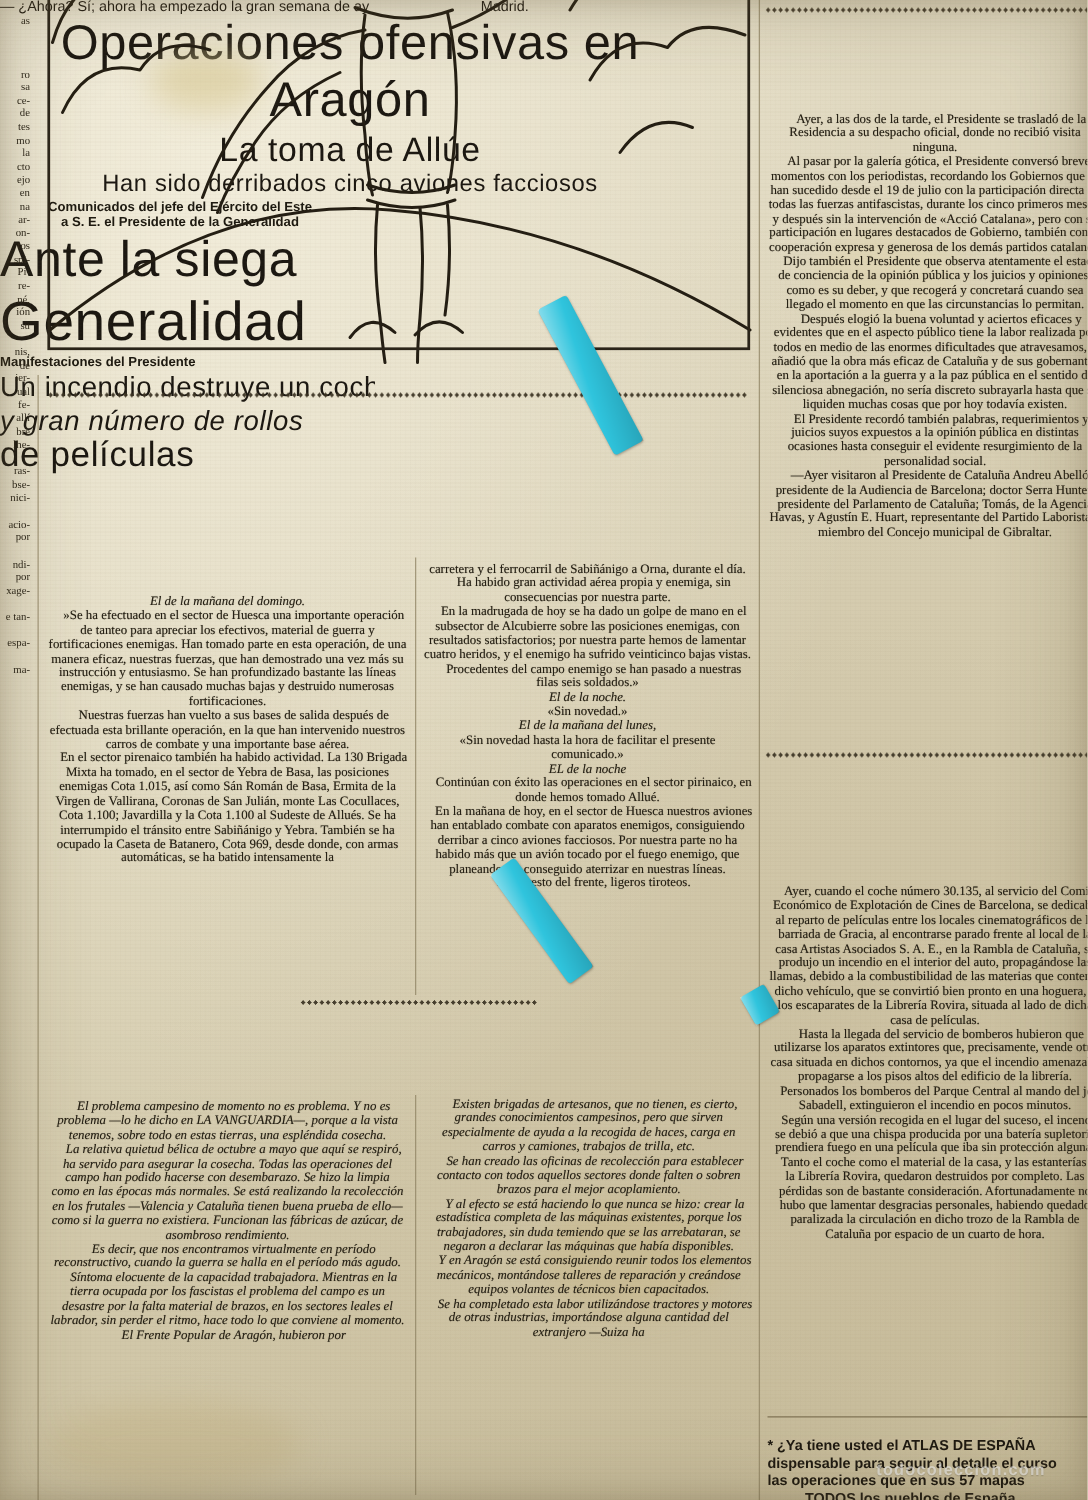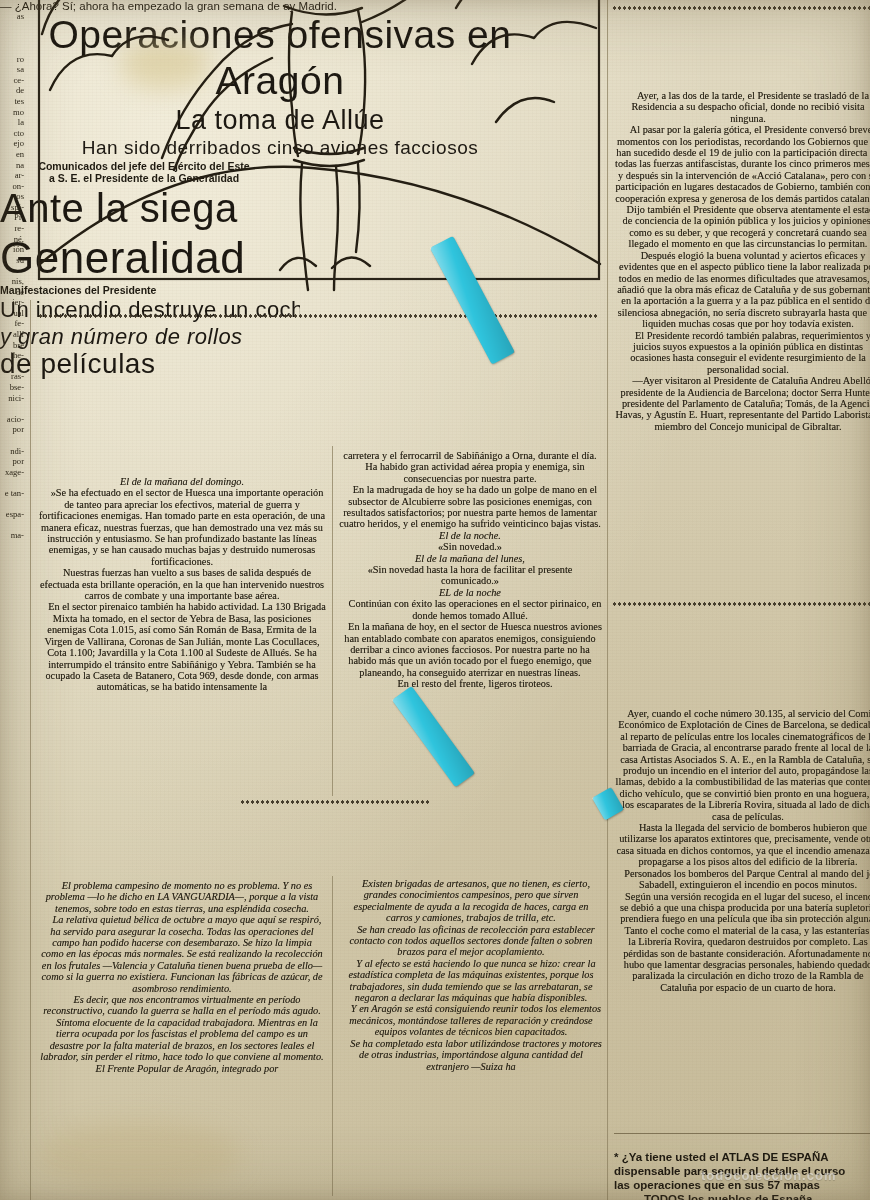--- a/index.html
+++ b/index.html
@@ -178,21 +178,21 @@
         <path d="M420 126 q28 -48 76 -30 q22 -34 66 -12"></path>
         <path d="M436 182 q22 -40 62 -26 q20 -26 62 -10"></path>
         <path d="M460 240 q24 -34 58 -20"></path>
       </g>
       <rect x="3" y="3" width="560" height="394" fill="none" stroke="#2a2419" stroke-width="2.2"></rect>
     </svg>
   </div>
 
   <div class="cap" style="left:42px;top:282px;width:556px;">
     <span>— ¿Ahora? Sí; ahora ha empezado la gran semana de ay</span>
-    <span style="">Madrid.</span>
+    <span style="margin-left:86px;">Madrid.</span>
   </div>
 
   <div class="dotrule" style="left:38px;top:314px;width:560px;"></div>
 
   <div class="hl-main" style="left:40px;top:327px;width:560px;text-align:center;font-size:39px;line-height:46px;">Operaciones ofensivas en Aragón</div>
   <div class="hl-main" style="left:40px;top:372px;width:560px;text-align:center;font-size:27px;line-height:32px;">La toma de Allúe</div>
   <div class="hl-main" style="left:40px;top:408px;width:560px;text-align:center;font-size:19px;line-height:24px;">Han sido derribados cinco aviones facciosos</div>
 
   <div class="kicker" style="left:38px;top:452px;width:288px;">
     <div>Comunicados del jefe del Ejército del Este</div>
@@ -205,39 +205,40 @@
       <p>Nuestras fuerzas han vuelto a sus bases de salida después de efectuada esta brillante operación, en la que han intervenido nuestros carros de combate y una importante base aérea.</p>
       <p>En el sector pirenaico también ha habido actividad. La 130 Brigada Mixta ha tomado, en el sector de Yebra de Basa, las posiciones enemigas Cota 1.015, así como Sán Román de Basa, Ermita de la Virgen de Vallirana, Coronas de San Julián, monte Las Cocullaces, Cota 1.100; Javardilla y la Cota 1.100 al Sudeste de Allués. Se ha interrumpido el tránsito entre Sabiñánigo y Yebra. También se ha ocupado la Caseta de Batanero, Cota 969, desde donde, con armas automáticas, se ha batido intensamente la</p>
     </div>
 
   <div class="vrule" style="left:332px;top:446px;height:350px;"></div>
 
   <div class="col body" style="left:338px;top:450px;width:264px;height:348px;overflow:hidden;" id="aragonC2">
       <p class="noind">carretera y el ferrocarril de Sabiñánigo a Orna, durante el día.</p>
       <p>Ha habido gran actividad aérea propia y enemiga, sin consecuencias por nuestra parte.</p>
       <p>En la madrugada de hoy se ha dado un golpe de mano en el subsector de Alcubierre sobre las posiciones enemigas, con resultados satisfactorios; por nuestra parte hemos de lamentar cuatro heridos, y el enemigo ha sufrido veinticinco bajas vistas.</p>
+      <p>Procedentes del campo enemigo se han pasado a nuestras filas seis soldados.»</p>
       <p class="ital ctr">El de la noche.</p>
       <p class="noind">«Sin novedad.»</p>
       <p class="ital ctr">El de la mañana del lunes,</p>
       <p class="noind">«Sin novedad hasta la hora de facilitar el presente comunicado.»</p>
       <p class="ital ctr">EL de la noche</p>
       <p>Continúan con éxito las operaciones en el sector pirinaico, en donde hemos tomado Allué.</p>
       <p>En la mañana de hoy, en el sector de Huesca nuestros aviones han entablado combate con aparatos enemigos, consiguiendo derribar a cinco aviones facciosos. Por nuestra parte no ha habido más que un avión tocado por el fuego enemigo, que planeando, ha conseguido aterrizar en nuestras líneas.</p>
       <p>En el resto del frente, ligeros tiroteos.</p>
     </div>
 
   <div class="dotrule" style="left:240px;top:800px;width:190px;"></div>
   <div class="hl-main" style="left:40px;top:812px;width:560px;font-size:40px;line-height:48px;">Ante la siega</div>
 
   <div class="col body ital" style="left:40px;top:880px;width:284px;height:312px;overflow:hidden;" id="siegaC1">
       <p>El problema campesino de momento no es problema. Y no es problema —lo he dicho en LA VANGUARDIA—, porque a la vista tenemos, sobre todo en estas tierras, una espléndida cosecha.</p>
       <p>La relativa quietud bélica de octubre a mayo que aquí se respiró, ha servido para asegurar la cosecha. Todas las operaciones del campo han podido hacerse con desembarazo. Se hizo la limpia como en las épocas más normales. Se está realizando la recolección en los frutales —Valencia y Cataluña tienen buena prueba de ello— como si la guerra no existiera. Funcionan las fábricas de azúcar, de asombroso rendimiento.</p>
       <p>Es decir, que nos encontramos virtualmente en período reconstructivo, cuando la guerra se halla en el período más agudo.</p>
       <p>Síntoma elocuente de la capacidad trabajadora. Mientras en la tierra ocupada por los fascistas el problema del campo es un desastre por la falta material de brazos, en los sectores leales el labrador, sin perder el ritmo, hace todo lo que conviene al momento.</p>
-      <p>El Frente Popular de Aragón, integrado por</p>
+      <p>El Frente Popular de Aragón, hubieron por</p>
     </div>
 
   <div class="vrule" style="left:332px;top:876px;height:320px;"></div>
 
   <div class="col body ital" style="left:340px;top:878px;width:262px;height:316px;overflow:hidden;" id="siegaC2">
       <p>Existen brigadas de artesanos, que no tienen, es cierto, grandes conocimientos campesinos, pero que sirven especialmente de ayuda a la recogida de haces, carga en carros y camiones, trabajos de trilla, etc.</p>
       <p>Se han creado las oficinas de recolección para establecer contacto con todos aquellos sectores donde falten o sobren brazos para el mejor acoplamiento.</p>
       <p>Y al efecto se está haciendo lo que nunca se hizo: crear la estadística completa de las máquinas existentes, porque los trabajadores, sin duda temiendo que se las arrebataran, se negaron a declarar las máquinas que había disponibles.</p>
       <p>Y en Aragón se está consiguiendo reunir todos los elementos mecánicos, montándose talleres de reparación y creándose equipos volantes de técnicos bien capacitados.</p>
       <p>Se ha completado esta labor utilizándose tractores y motores de otras industrias, importándose alguna cantidad del extranjero —Suiza ha</p>

